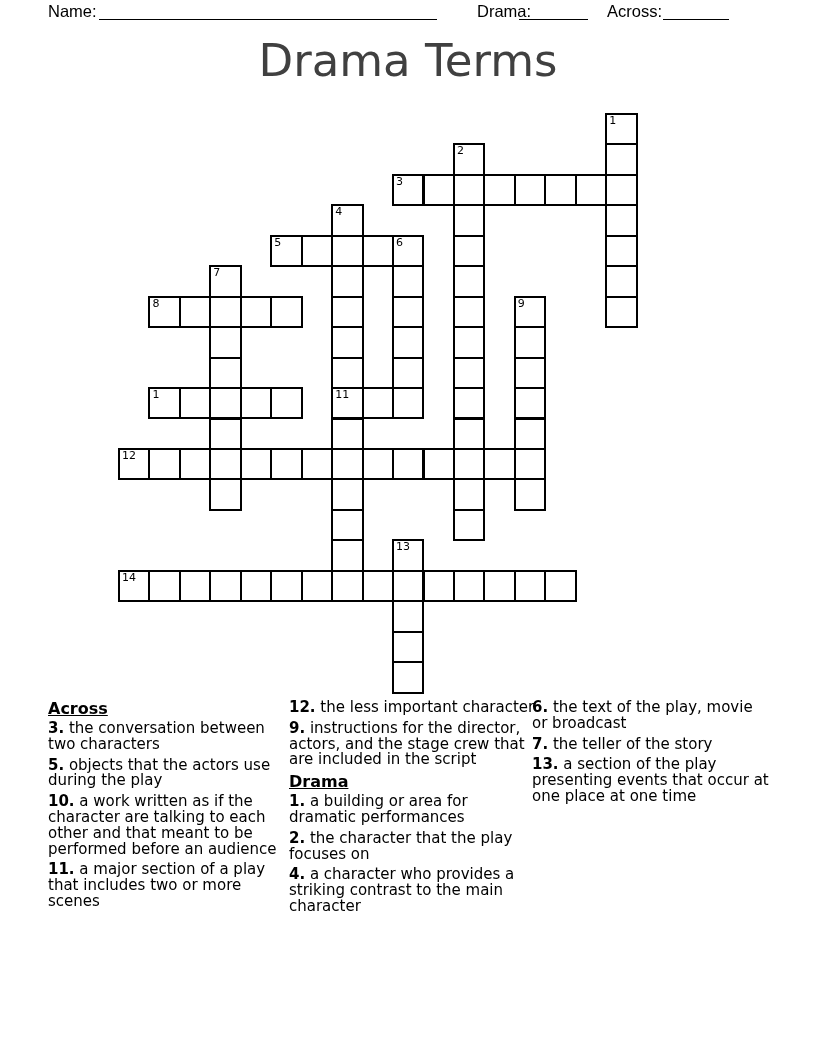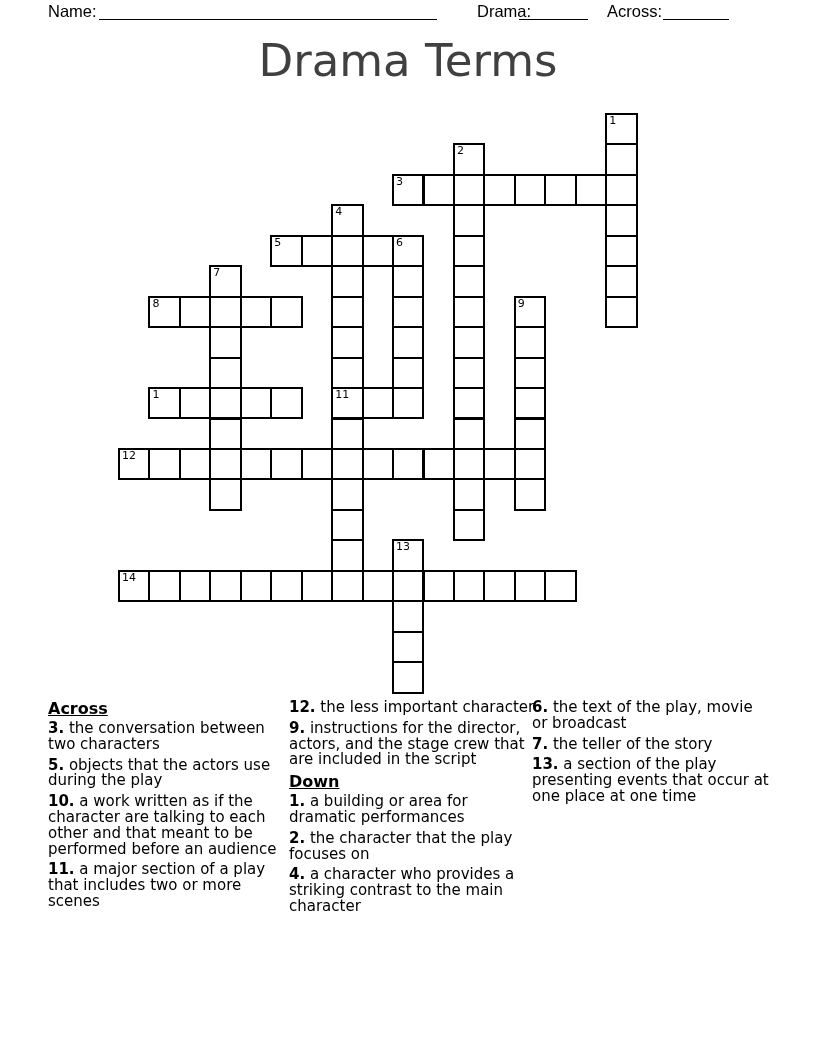--- a/index.html
+++ b/index.html
@@ -197,21 +197,21 @@
     <div class="clue-col col-0">
       <div class="clue-heading">Across</div>
       <div class="clue"><span class="cnum">3.</span> the conversation between two characters</div>
       <div class="clue"><span class="cnum">5.</span> objects that the actors use during the play</div>
       <div class="clue"><span class="cnum">10.</span> a work written as if the character are talking to each other and that meant to be performed before an audience</div>
       <div class="clue"><span class="cnum">11.</span> a major section of a play that includes two or more scenes</div>
     </div>
     <div class="clue-col col-1">
       <div class="clue"><span class="cnum">12.</span> the less important character</div>
       <div class="clue"><span class="cnum">9.</span> instructions for the director, actors, and the stage crew that are included in the script</div>
-      <div class="clue-heading">Down</div>
+      <div class="clue-heading">Drama</div>
       <div class="clue"><span class="cnum">1.</span> a building or area for dramatic performances</div>
       <div class="clue"><span class="cnum">2.</span> the character that the play focuses on</div>
       <div class="clue"><span class="cnum">4.</span> a character who provides a striking contrast to the main character</div>
     </div>
     <div class="clue-col col-2">
       <div class="clue"><span class="cnum">6.</span> the text of the play, movie or broadcast</div>
       <div class="clue"><span class="cnum">7.</span> the teller of the story</div>
       <div class="clue"><span class="cnum">13.</span> a section of the play presenting events that occur at one place at one time</div>
     </div>
   </div>

